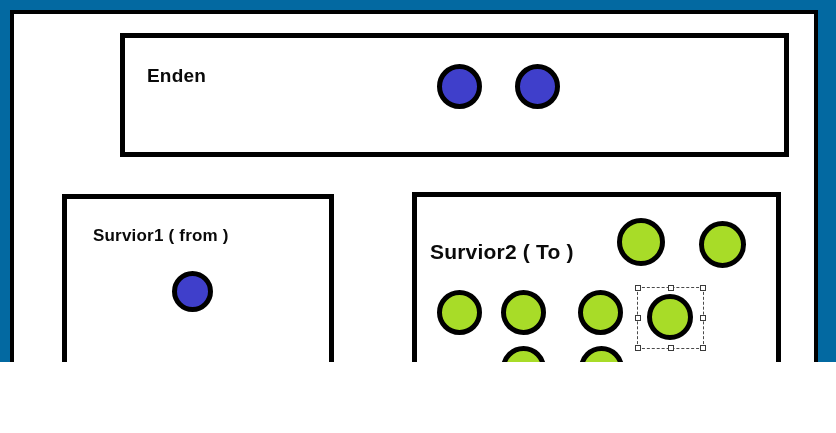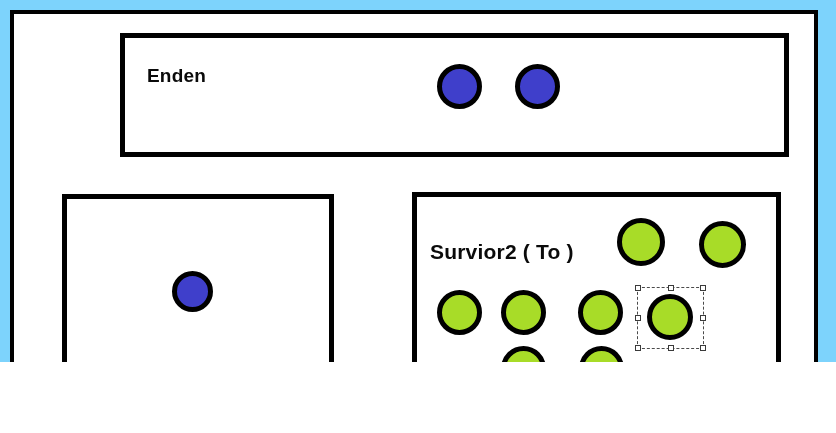--- a/index.html
+++ b/index.html
@@ -7,21 +7,21 @@
     padding: 0;
     background: #ffffff;
   }
   body {
     font-family: "Liberation Sans", sans-serif;
   }
   #canvas {
     position: relative;
     width: 836px;
     height: 362px;
-    background: #7dd3fc;
+    background: #0369a1;
     overflow: hidden;
     text-align: right;
   }
   .outer-frame {
     position: absolute;
     left: 10px;
     top: 10px;
     width: 808px;
     height: 415px;
     border: 4px solid #000000;
@@ -112,20 +112,21 @@
 <body>
 
 <div id="canvas">
 
   <div class="outer-frame"></div>
 
   <div class="panel" id="panel-enden"></div>
   <div class="panel-label" id="label-enden">Enden</div>
 
   <div class="panel" id="panel-survior1"></div>
+  <div class="panel-label" id="label-survior1">Survior1 ( from )</div>
 
   <div class="panel" id="panel-survior2"></div>
   <div class="panel-label" id="label-survior2">Survior2 ( To )</div>
 
   <div id="node-layer">
       <div class="node node-blue" style="left: 436.5px; top: 63.5px; width: 45px; height: 45px;"></div>
       <div class="node node-blue" style="left: 514.5px; top: 63.5px; width: 45px; height: 45px;"></div>
       <div class="node node-blue" style="left: 171.5px; top: 270.5px; width: 41px; height: 41px;"></div>
       <div class="node node-green" style="left: 617px; top: 218px; width: 48px; height: 48px;"></div>
       <div class="node node-green" style="left: 698.5px; top: 220.5px; width: 47px; height: 47px;"></div>

